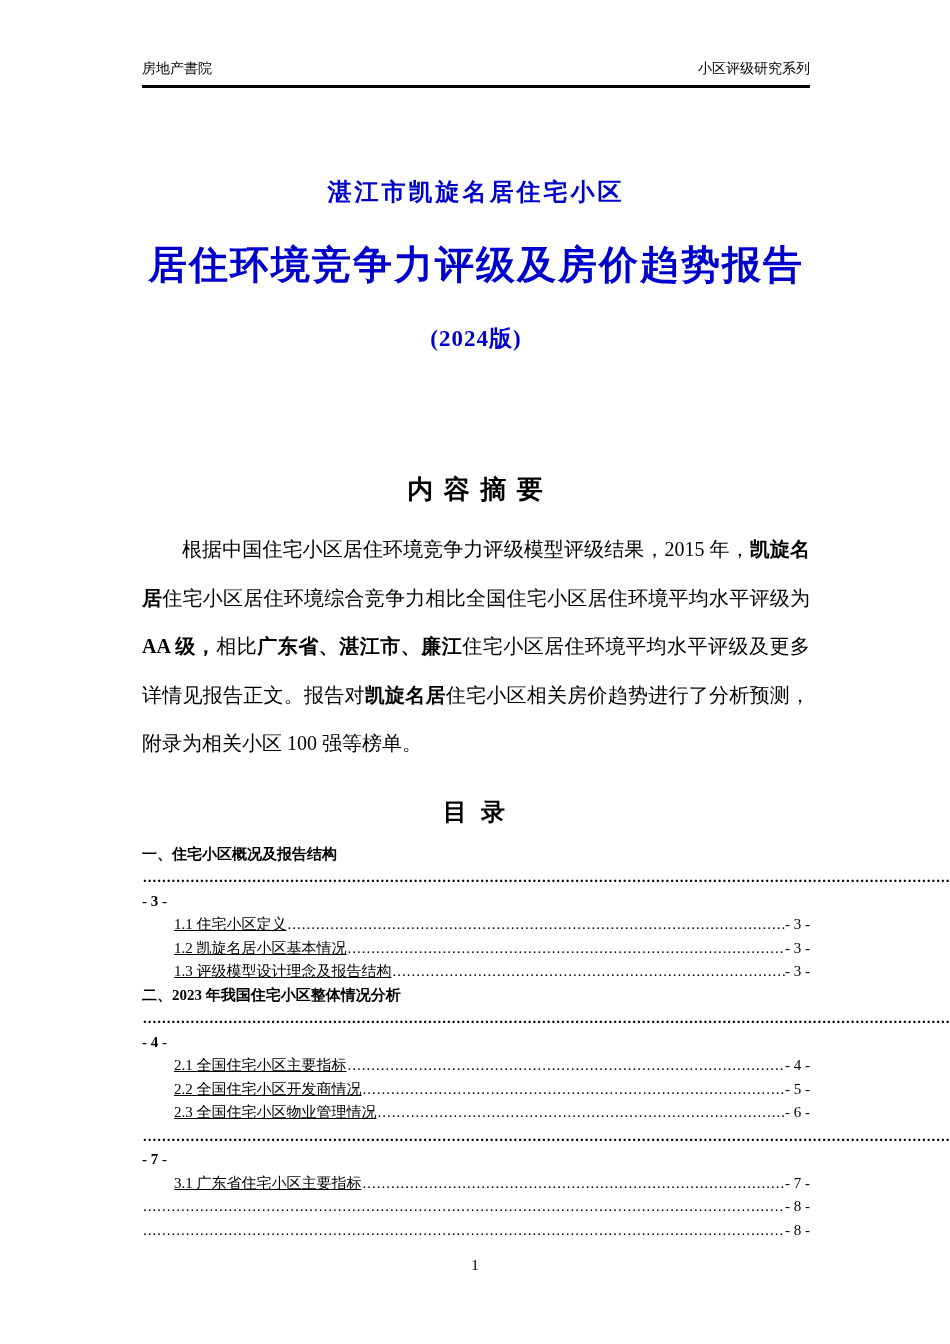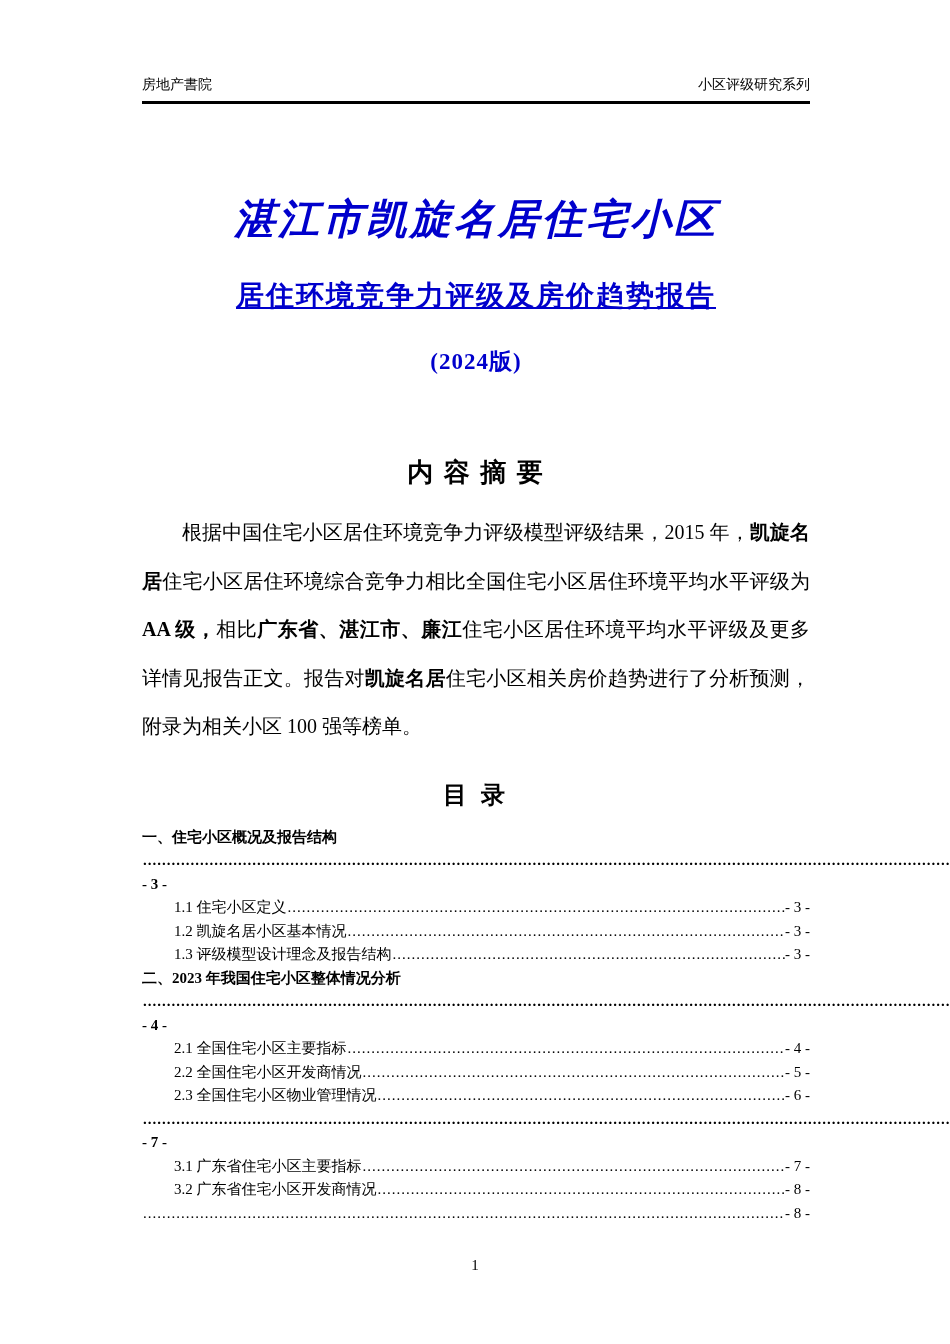--- a/index.html
+++ b/index.html
@@ -7,21 +7,21 @@
   body {
     width: 950px;
     height: 1344px;
     position: relative;
     color: #000000;
     font-family: "Liberation Serif", "DejaVu Serif", serif;
   }
   .page {
     width: 100%;
     height: 100%;
-    padding: 76px 140px 0 142px;
+    padding: 60px 140px 0 142px;
     position: relative;
   }
   .doc-header {
     display: flex;
     justify-content: space-between;
     align-items: flex-end;
     font-size: 14px;
     padding-bottom: 7px;
     border-bottom: 3px solid #000000;
   }
@@ -29,25 +29,25 @@
     margin-top: 44px;
     font-size: 16px;
     font-weight: bold;
   }
   .title-block {
     margin-top: 88px;
     text-align: center;
     font-weight: bold;
     color: #0000CC;
   }
-  .title-line1 { font-size: 41px; letter-spacing: 3px; font-style: italic; }
-  .title-line2 { font-size: 28px; letter-spacing: 2px; margin-top: 30px; text-decoration: underline; }
+  .title-line1 { font-size: 24px; letter-spacing: 3px; }
+  .title-line2 { font-size: 39px; letter-spacing: 2px; margin-top: 30px; }
   .title-edition { font-size: 23px; letter-spacing: 1px; margin-top: 31px; }
   .summary-heading {
-    margin-top: 78px;
+    margin-top: 118px;
     text-align: center;
     font-size: 26px;
     font-weight: bold;
     letter-spacing: 2px;
   }
   .summary-text {
     margin-top: 18px;
     font-size: 20px;
     line-height: 48.5px;
     text-align: justify;
@@ -61,21 +61,21 @@
     font-weight: bold;
     letter-spacing: 4px;
   }
   .toc { margin-top: 15px; font-size: 15px; }
   .toc-row {
     display: flex;
     align-items: baseline;
     line-height: 23.5px;
   }
   .toc-row.level1 { font-weight: bold; flex-direction: column; }
-  .toc-row.level2 .toc-label { padding-left: 32px; }
+  .toc-row.level2 .toc-label { padding-left: 32px; text-decoration: underline; }
   .toc-label { white-space: nowrap; }
   .toc-dots {
     flex: 1;
     overflow: hidden;
     white-space: nowrap;
     letter-spacing: 1px;
     padding: 0 1px;
   }
   .toc-page { white-space: nowrap; }
   .page-number {
@@ -155,21 +155,20 @@
     <div class="toc-row level1">
       <span class="toc-dots">........................................................................................................................................................................................................</span>
       <span class="toc-page">- 7 -</span>
     </div>
     <div class="toc-row level2">
       <span class="toc-label">3.1 广东省住宅小区主要指标</span>
       <span class="toc-dots">........................................................................................................................................................................................................</span>
       <span class="toc-page">- 7 -</span>
     </div>
     <div class="toc-row level2">
-      <span class="toc-label">3.2 广东省住宅小区开发商情况</span>
       <span class="toc-dots">........................................................................................................................................................................................................</span>
       <span class="toc-page">- 8 -</span>
     </div>
     <div class="toc-row level2">
       <span class="toc-dots">........................................................................................................................................................................................................</span>
       <span class="toc-page">- 8 -</span>
     </div>
 
   </div>
 

